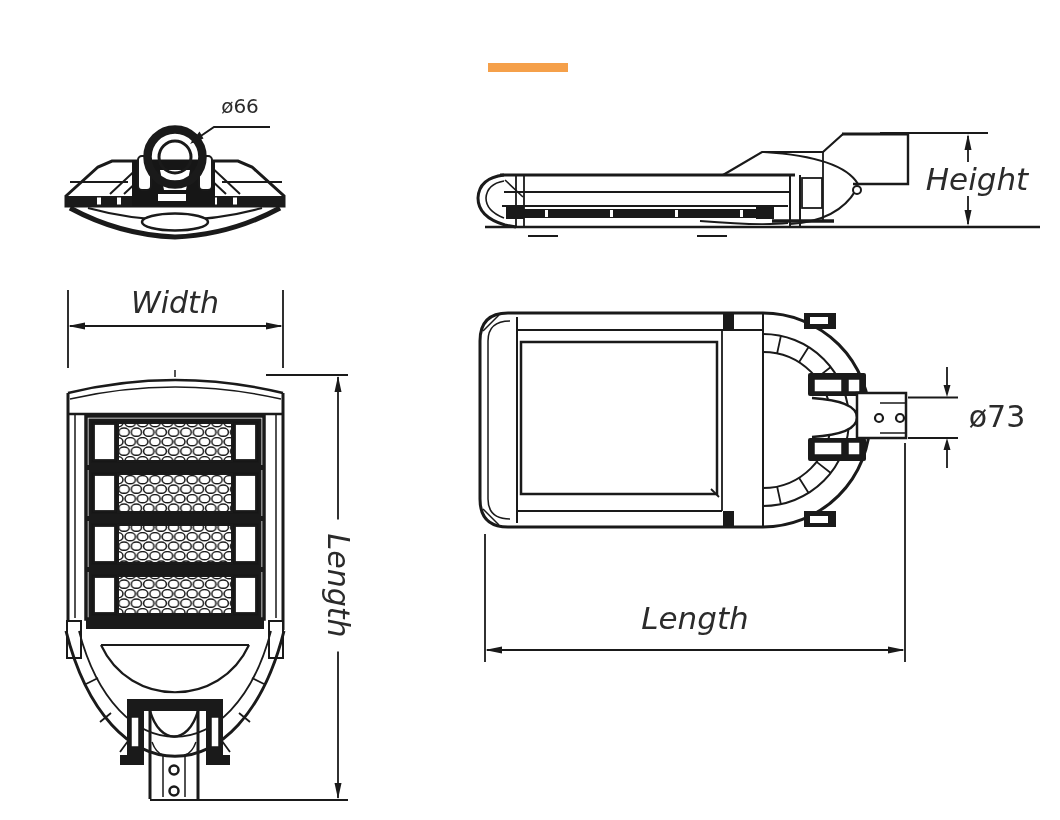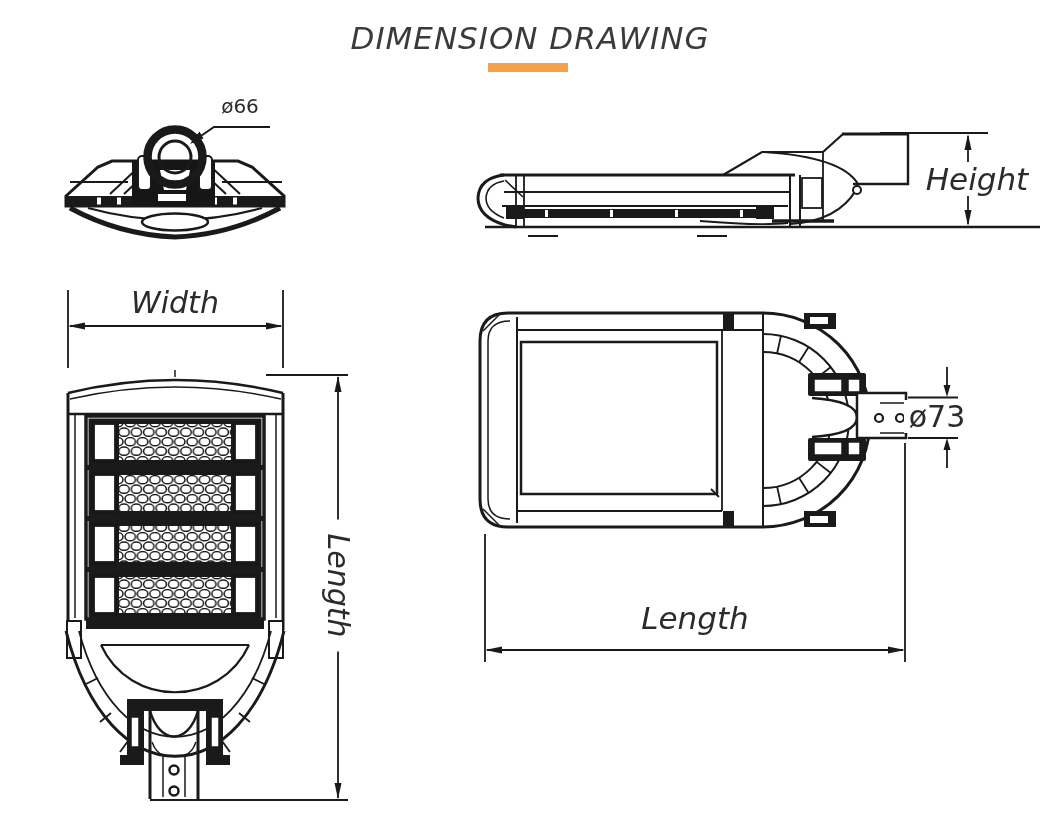--- a/index.html
+++ b/index.html
@@ -9,29 +9,28 @@
   .lbl{position:absolute;color:#2b2b2b;text-align:center;white-space:nowrap;line-height:1.1;}
   .italic{font-style:italic;}
   .bgw{background:#ffffff;}
   #title{position:absolute;left:0;right:0;top:20px;text-align:center;font-size:31px;
          font-style:italic;color:#3a3a3a;letter-spacing:1px;}
   #title-underline{position:absolute;left:488px;top:63px;width:80px;height:9px;background:#F5A04A;}
   #lbl-o66{left:204px;top:95px;width:72px;font-size:20px;}
   #lbl-height{left:916px;top:162px;width:122px;font-size:31px;}
   #lbl-width{left:108px;top:286px;width:134px;font-size:30px;}
   #lbl-length-v{left:272px;top:569px;width:132px;font-size:30px;transform:rotate(90deg);}
-  #lbl-o73{left:904px;top:400px;width:66px;font-size:30px;background:#fff;}
+  #lbl-o73{left:964px;top:400px;width:66px;font-size:30px;background:#fff;}
   #lbl-length-h{left:622px;top:601px;width:146px;font-size:31px;}
 </style>
 </head>
 <body>
 
 <div id="page">
 
-  <div id="title">DIMENSION DRAWING</div>
   <div id="title-underline"></div>
 
   <svg id="drawing" width="1060" height="820" viewBox="0 0 1060 820">
     <defs>
       <pattern id="lensPat" width="12.4" height="19" patternUnits="userSpaceOnUse">
         <rect width="12.4" height="19" fill="#fff"></rect>
         <ellipse cx="6.2" cy="4.7" rx="5.2" ry="4.1" fill="#fff" stroke="#1a1a1a" stroke-width="1.5"></ellipse>
         <ellipse cx="0" cy="14.2" rx="5.2" ry="4.1" fill="#fff" stroke="#1a1a1a" stroke-width="1.5"></ellipse>
         <ellipse cx="12.4" cy="14.2" rx="5.2" ry="4.1" fill="#fff" stroke="#1a1a1a" stroke-width="1.5"></ellipse>
       </pattern>

